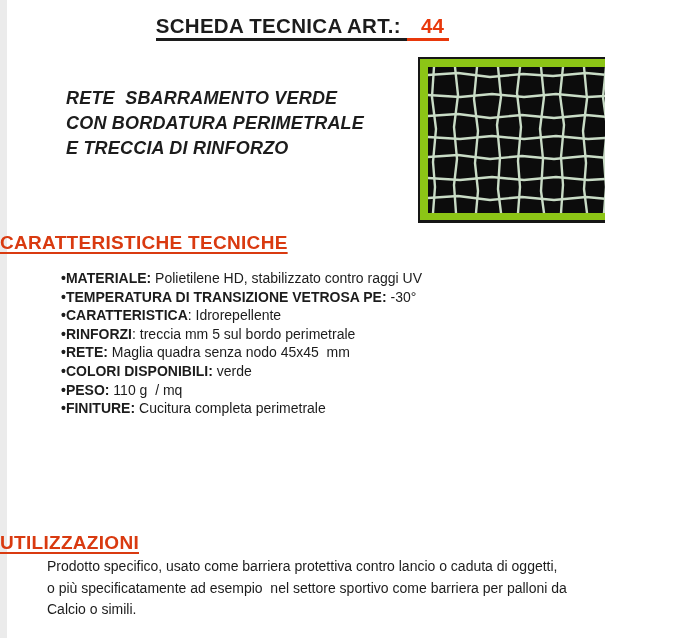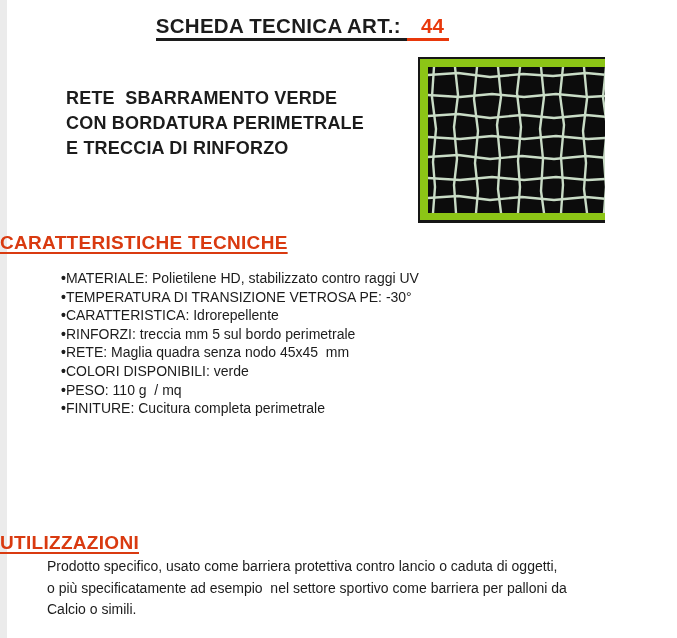--- a/index.html
+++ b/index.html
@@ -48,40 +48,40 @@
     border:2px solid #161616;border-right-width:4px;border-bottom-width:3px;
     padding:8px;
   }
   .photo svg{display:block;}
   .net-bg{fill:var(--photo_bg,#0c0c0c);}
   .net path{stroke:var(--net_strand,#c9dcc6);stroke-width:2.4;fill:none;stroke-linejoin:round;stroke-linecap:round;}
   
   .description{
     position:absolute;left:66px;top:86px;width:352px;
     font-size:18px;font-weight:bold;line-height:25px;
-    letter-spacing:.2px;white-space:pre-wrap;
+    letter-spacing:.2px;white-space:pre-wrap;font-style:italic;
   }
   
   .section-heading{
     position:absolute;left:0;width:654px;text-align:left;
     color:var(--heading_red,#d93a10);font-weight:bold;font-size:19px;
     text-decoration:underline;text-decoration-thickness:2px;text-underline-offset:3px;
     letter-spacing:.3px;
   }
   .h-caratteristiche{top:232px;}
   .h-utilizzazioni{top:532px;width:100%;}
   
   .specs{
     position:absolute;left:61px;top:269px;
     list-style:none;margin:0;padding:0;
     font-size:14px;line-height:18.6px;
   }
   .specs li{white-space:nowrap;}
   .specs .spec-bullet{font-weight:bold;white-space:pre-wrap;}
-  .specs .spec-label{font-weight:normal;white-space:pre-wrap;}
+  .specs .spec-label{font-weight:bold;white-space:pre-wrap;}
   .specs .spec-value{white-space:pre-wrap;}
   
   .uses-paragraph{
     position:absolute;left:47px;top:556px;width:624px;
     font-size:14px;line-height:21.5px;white-space:pre-wrap;
   }
 </style>
 </head>
 <body>
 

